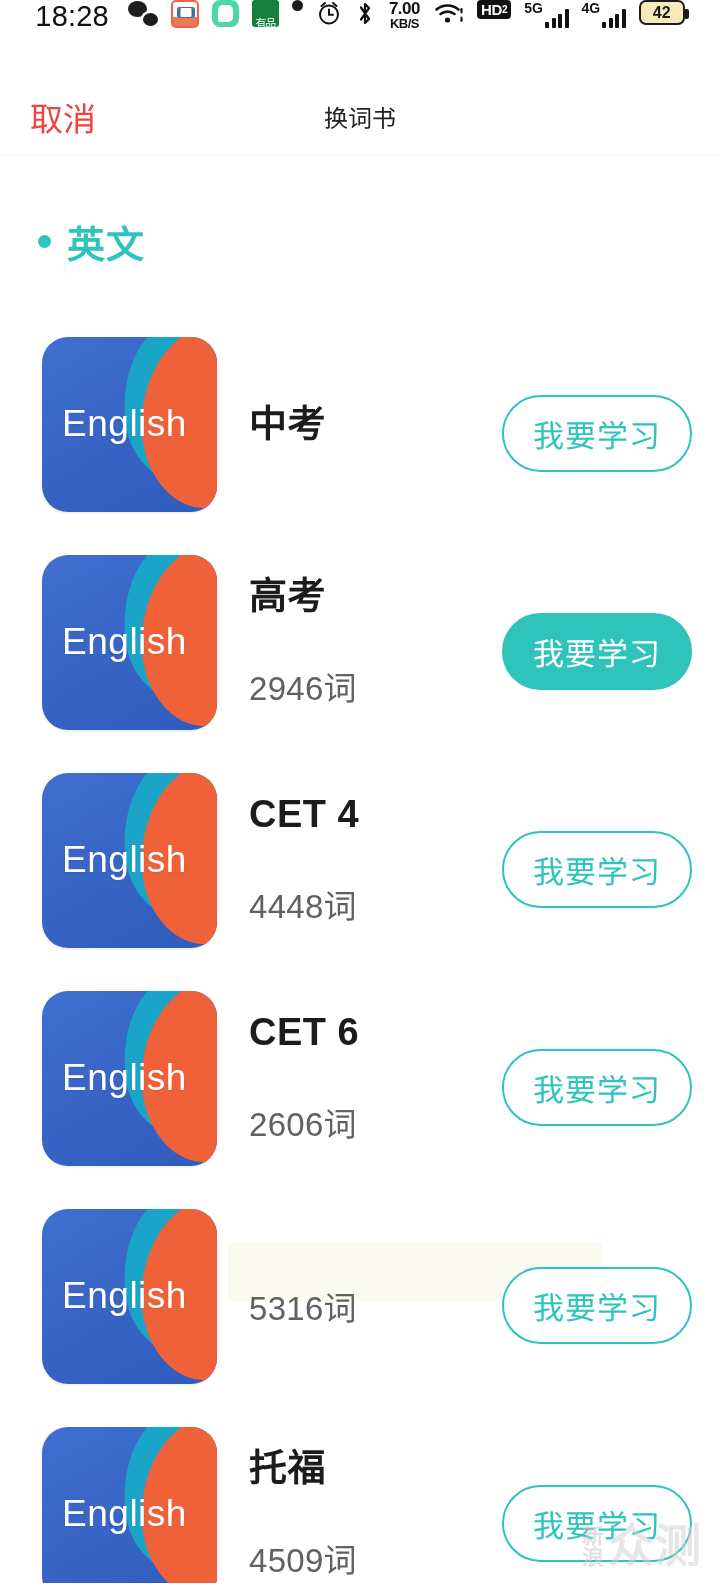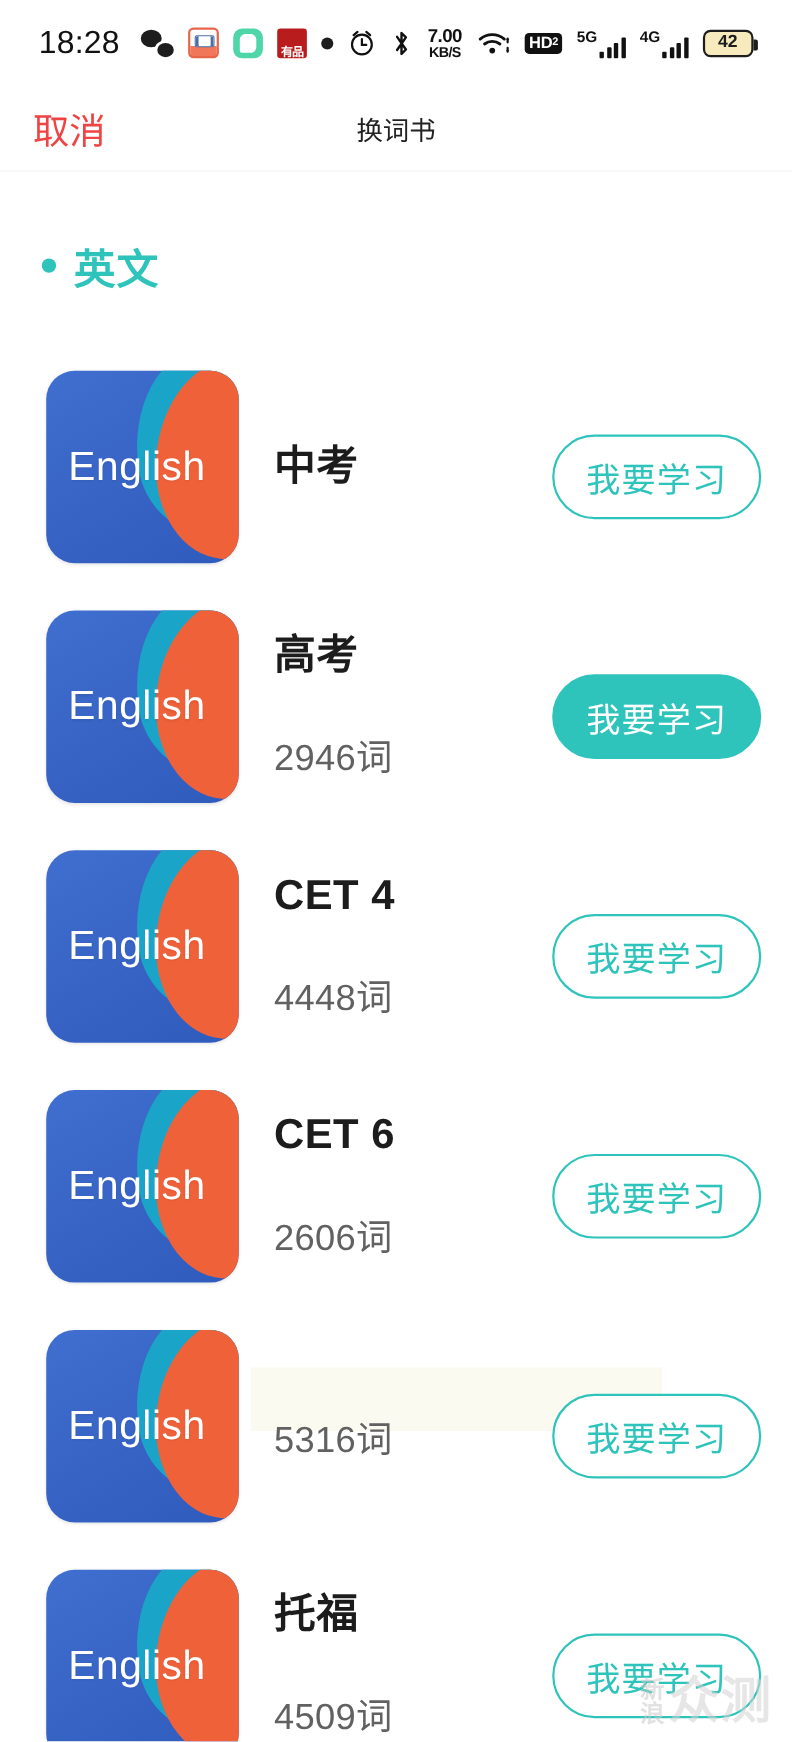--- a/index.html
+++ b/index.html
@@ -18,21 +18,21 @@
     height: 1584px;
     background: #ffffff;
     overflow: hidden;
   }
 
   
   .status-bar {
     position: relative;
     height: 78px;
     display: flex;
-    align-items: center;
+    align-items: flex-start;
     justify-content: center;
     gap: 13px;
     padding: 0 26px;
     background: #ffffff;
   }
   .sb-time {
     font-size: 29px;
     font-weight: 500;
     color: #111111;
     letter-spacing: 0.2px;
@@ -62,22 +62,22 @@
   .ic-greenapp {
     width: 27px; height: 27px; border-radius: 8px; background: #4fd6a8;
     position: relative;
   }
   .ic-greenapp::before {
     content: ""; position: absolute; left: 6px; top: 5px;
     width: 15px; height: 17px; border-radius: 5px 5px 5px 2px; background: #ffffff;
   }
 
   .ic-youpin {
-    width: 27px; height: 27px; border-radius: 3px; background: #b91c1c;
-    color: #ffffff; font-size: 11px; line-height: 11px; font-weight: 700;
+    width: 27px; height: 27px; border-radius: 3px; background: #15803d;
+    color: #ffffff; font-size: 11px; line-height: 11px; font-weight: 400;
     display: flex; align-items: center; justify-content: center;
     letter-spacing: -1px; padding-top: 19px;
   }
 
   .ic-dot { width: 11px; height: 11px; border-radius: 50%; background: #1d1d1d; }
 
   .ic-alarm { width: 26px; height: 26px; position: relative; }
   .ic-alarm svg { display: block; }
 
   .ic-bt { width: 20px; height: 27px; }

